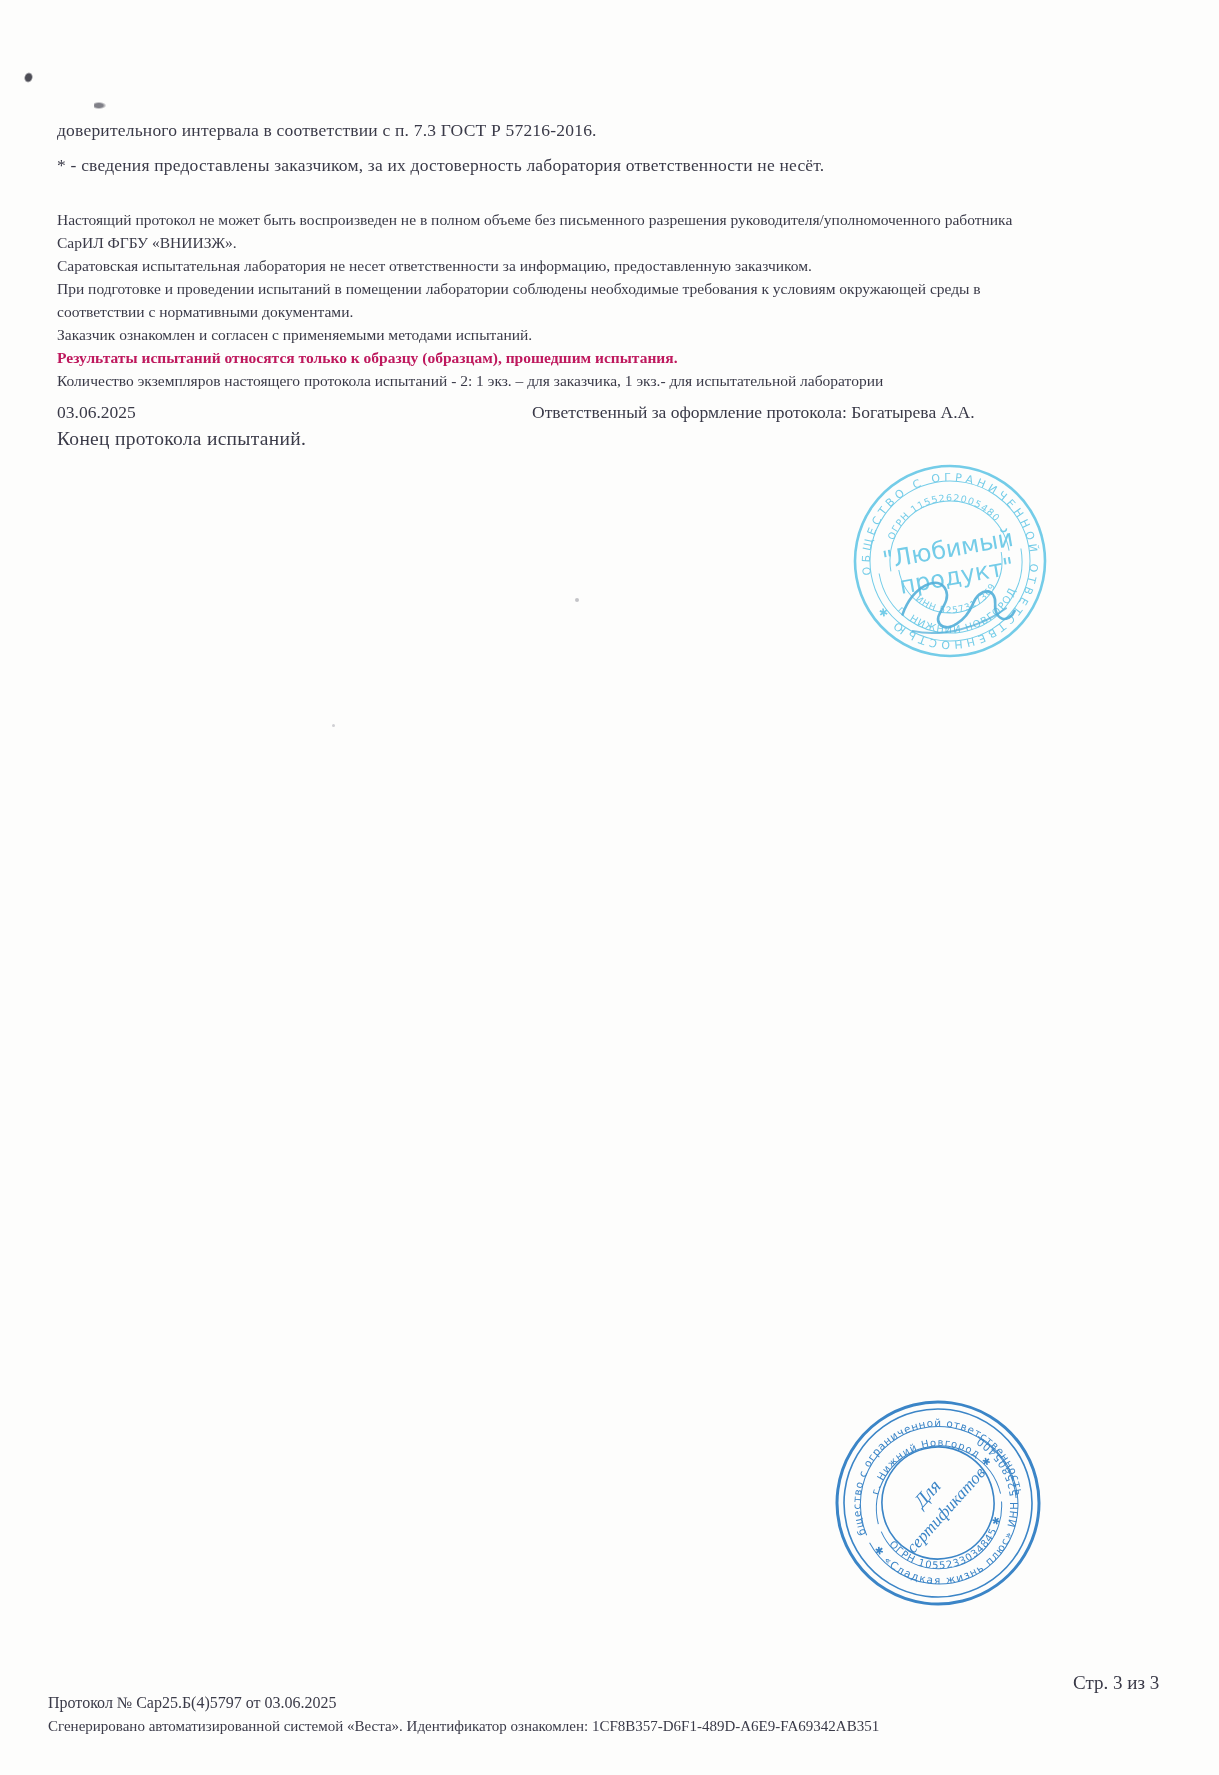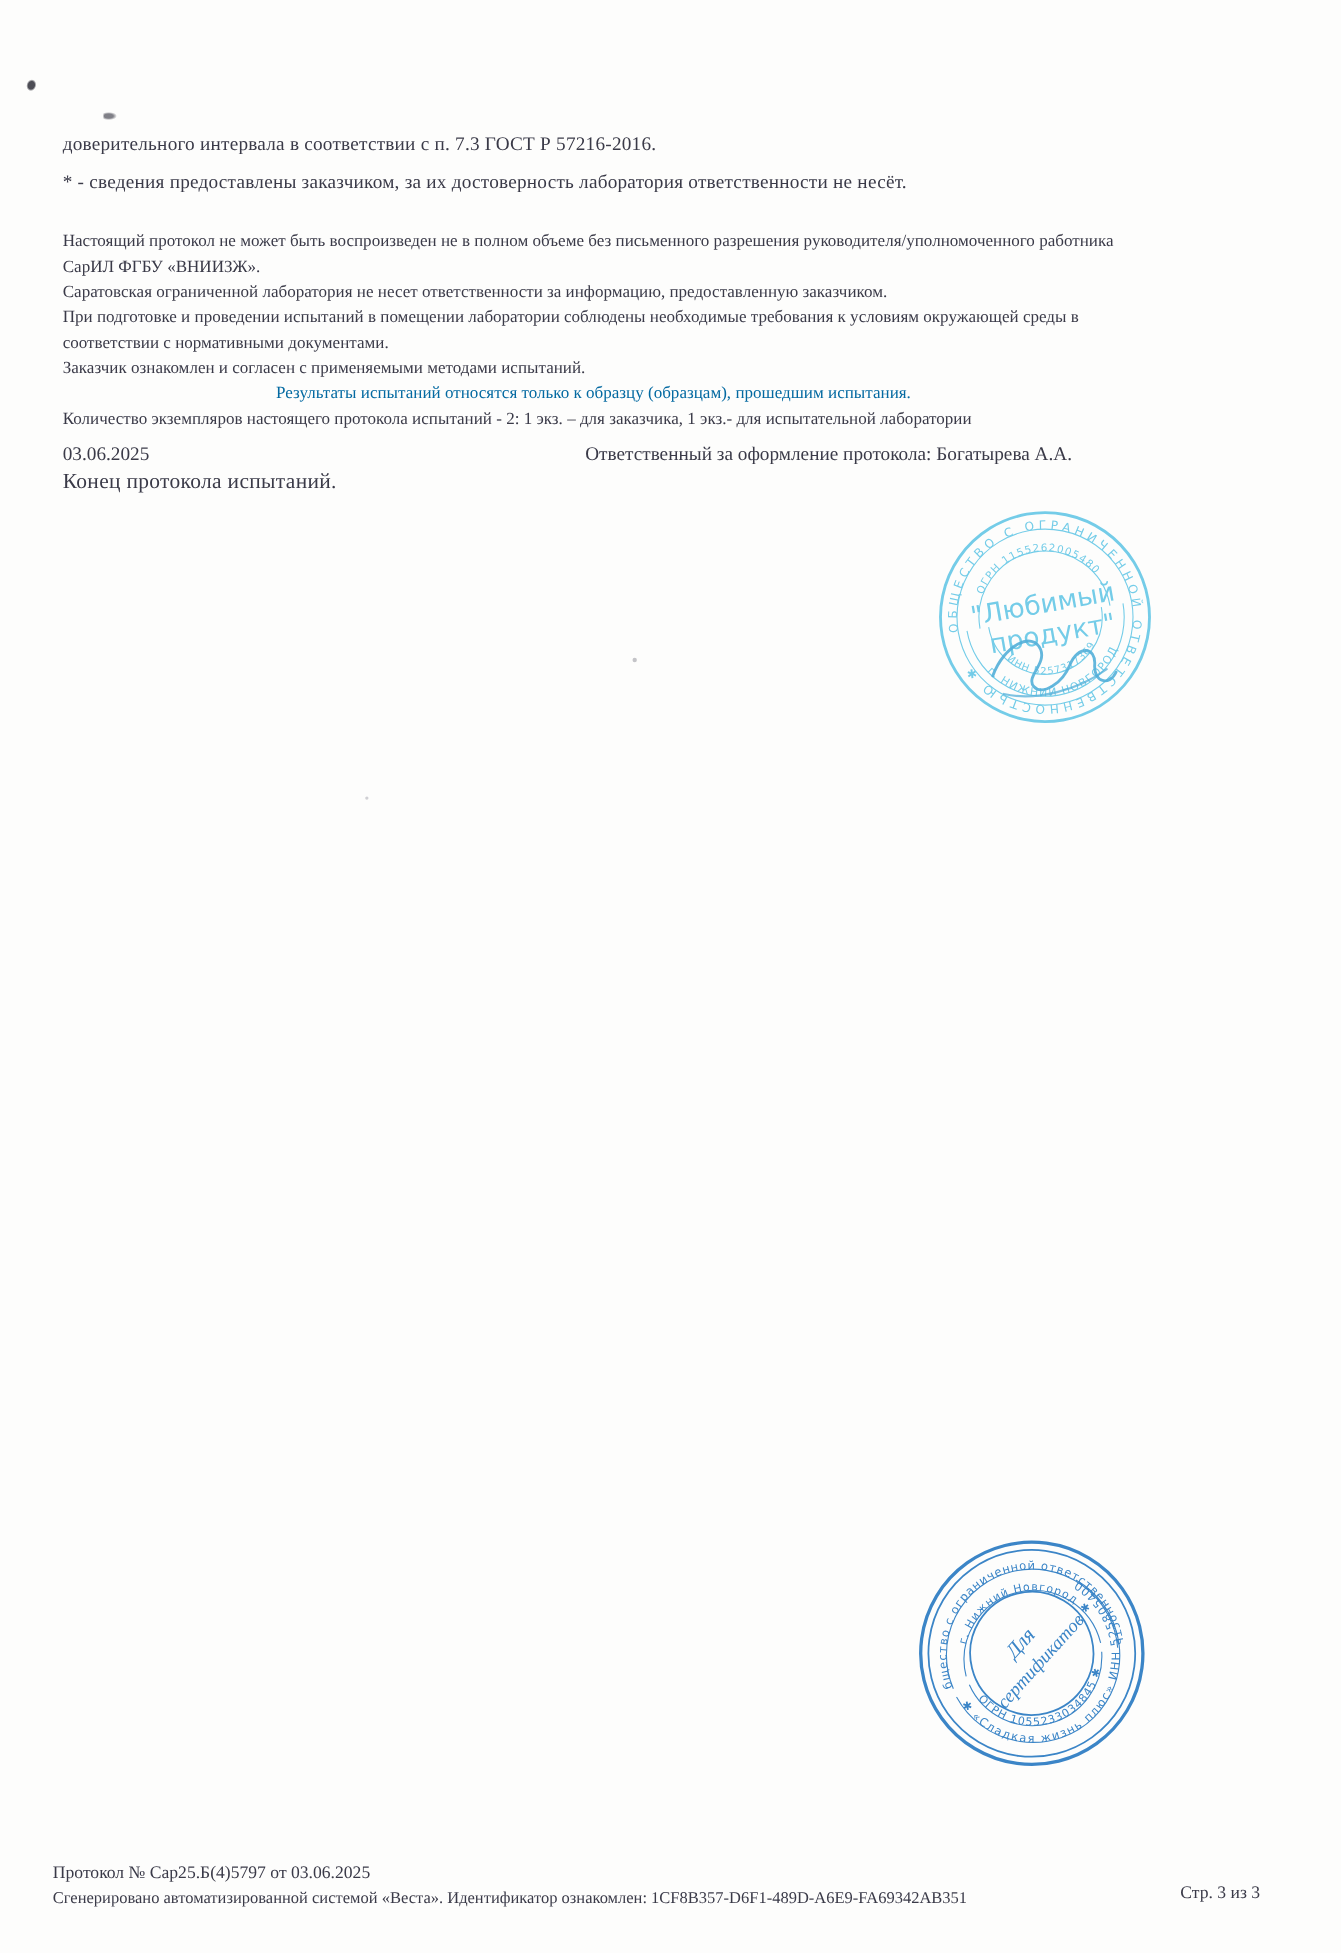--- a/index.html
+++ b/index.html
@@ -8,28 +8,28 @@
     background:#fdfdfc;
     font-family:"Liberation Serif", serif;
     color:#3a3a48;
   }
   .page{position:absolute;inset:0;margin-top:36px;}
   .abs{position:absolute;}
   .doc-line1{left:57px;top:84px;font-size:17.5px;letter-spacing:.2px;}
   .doc-line2{left:57px;top:119px;font-size:17.5px;letter-spacing:.2px;}
   .para{left:57px;top:172px;width:965px;font-size:15.5px;line-height:23px;}
   .para div{margin:0;}
-  .bold-line{font-weight:normal;color:#0369a1;text-align:center;}
+  .bold-line{font-weight:bold;color:#be185d;}
   .date-row{left:0;top:366px;width:1219px;height:26px;font-size:17.5px;}
   .date{position:absolute;left:57px;top:0;}
   .responsible{position:absolute;left:532px;top:0;}
   .end-line{left:57px;top:392px;font-size:19.5px;letter-spacing:.3px;font-family:Liberation Serif, serif;}
   .footer1{left:48px;top:1658px;font-size:16px;}
   .footer2{left:48px;top:1682px;font-size:15px;}
-  .page-num{left:1073px;top:1676px;font-size:16px;}
+  .page-num{left:1073px;top:1636px;font-size:19px;}
   
   .mark1{left:24px;top:36px;width:9px;height:11px;background:radial-gradient(ellipse at 50% 50%,#2e2e38 0 45%,transparent 70%);transform:rotate(18deg);opacity:.85;}
   .mark2{left:94px;top:66px;width:12px;height:7px;background:radial-gradient(ellipse at 40% 50%,#4a4a55 0 40%,transparent 75%);opacity:.7;}
   .speck1{left:575px;top:562px;width:4px;height:4px;border-radius:50%;background:#c4c4c8;}
   .speck2{left:332px;top:688px;width:3px;height:3px;border-radius:50%;background:#d0d0d4;}
   .scan-edge{
     left:-20px;top:1747px;width:1300px;height:90px;
     transform:rotate(0.55deg);transform-origin:left top;
     background:linear-gradient(#242424 0 5px,#585858 5px 40%,#4c4c4c);
   }
@@ -47,21 +47,21 @@
   <div class="abs mark1"></div>
   <div class="abs mark2"></div>
   <div class="abs speck1"></div>
   <div class="abs speck2"></div>
 
   <div class="abs doc-line1">доверительного интервала в соответствии с п. 7.3 ГОСТ Р 57216-2016.</div>
   <div class="abs doc-line2">* - сведения предоставлены заказчиком, за их достоверность лаборатория ответственности не несёт.</div>
 
   <div class="abs para">
     <div>Настоящий протокол не может быть воспроизведен не в полном объеме без письменного разрешения руководителя/уполномоченного работника СарИЛ ФГБУ «ВНИИЗЖ».</div>
-    <div>Саратовская ограниченной лаборатория не несет ответственности за информацию, предоставленную заказчиком.</div>
+    <div>Саратовская испытательная лаборатория не несет ответственности за информацию, предоставленную заказчиком.</div>
     <div>При подготовке и проведении испытаний в помещении лаборатории соблюдены необходимые требования к условиям окружающей среды в соответствии с нормативными документами.</div>
     <div>Заказчик ознакомлен и согласен с применяемыми методами испытаний.</div>
     <div class="bold-line">Результаты испытаний относятся только к образцу (образцам), прошедшим испытания.</div>
     <div>Количество экземпляров настоящего протокола испытаний - 2: 1 экз.  – для заказчика, 1 экз.- для испытательной лаборатории</div>
   </div>
 
   <div class="abs date-row">
     <span class="date">03.06.2025</span>
     <span class="responsible">Ответственный за оформление протокола: Богатырева А.А.</span>
   </div>

